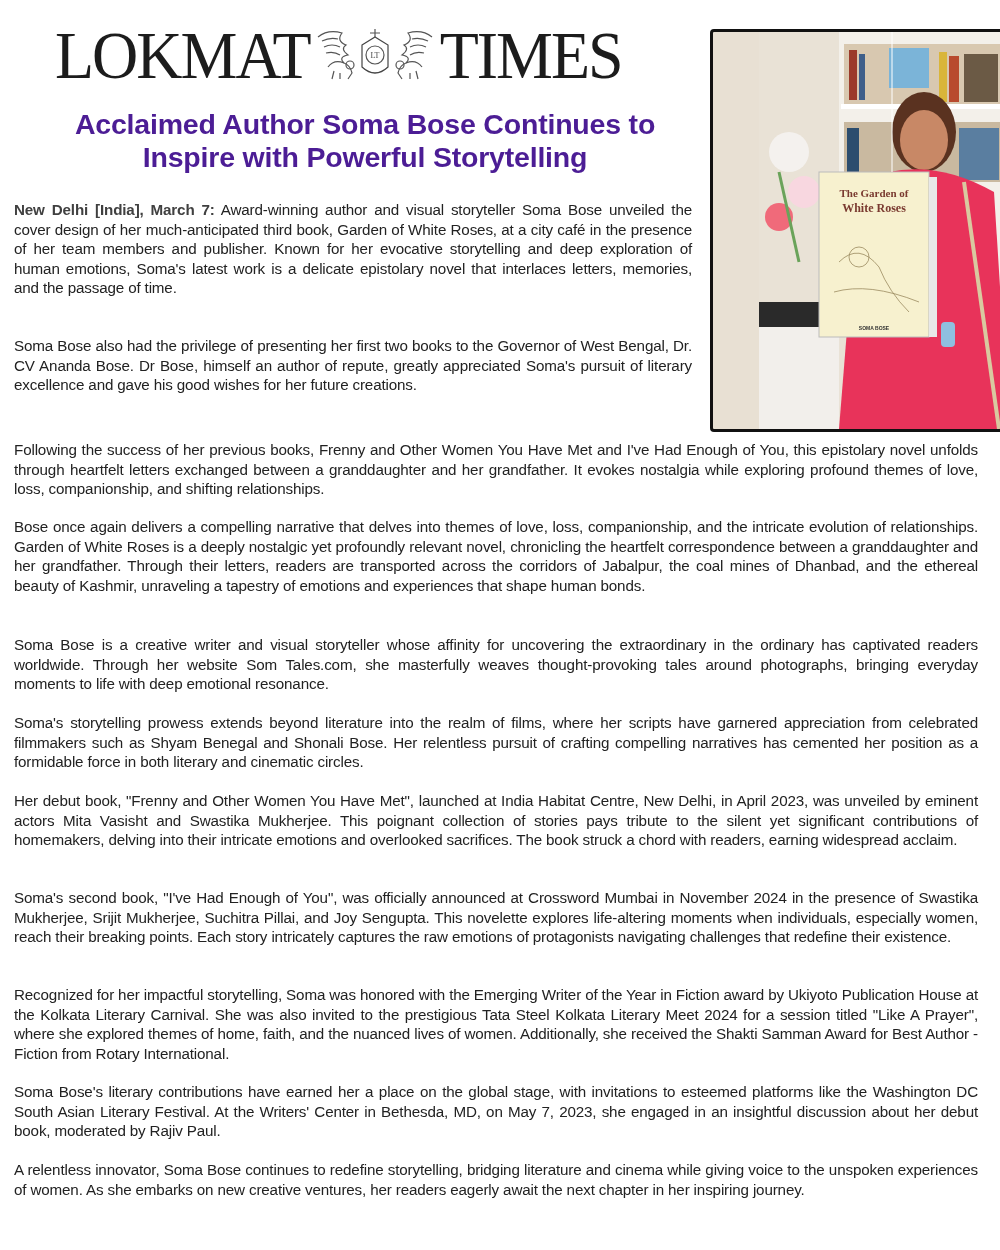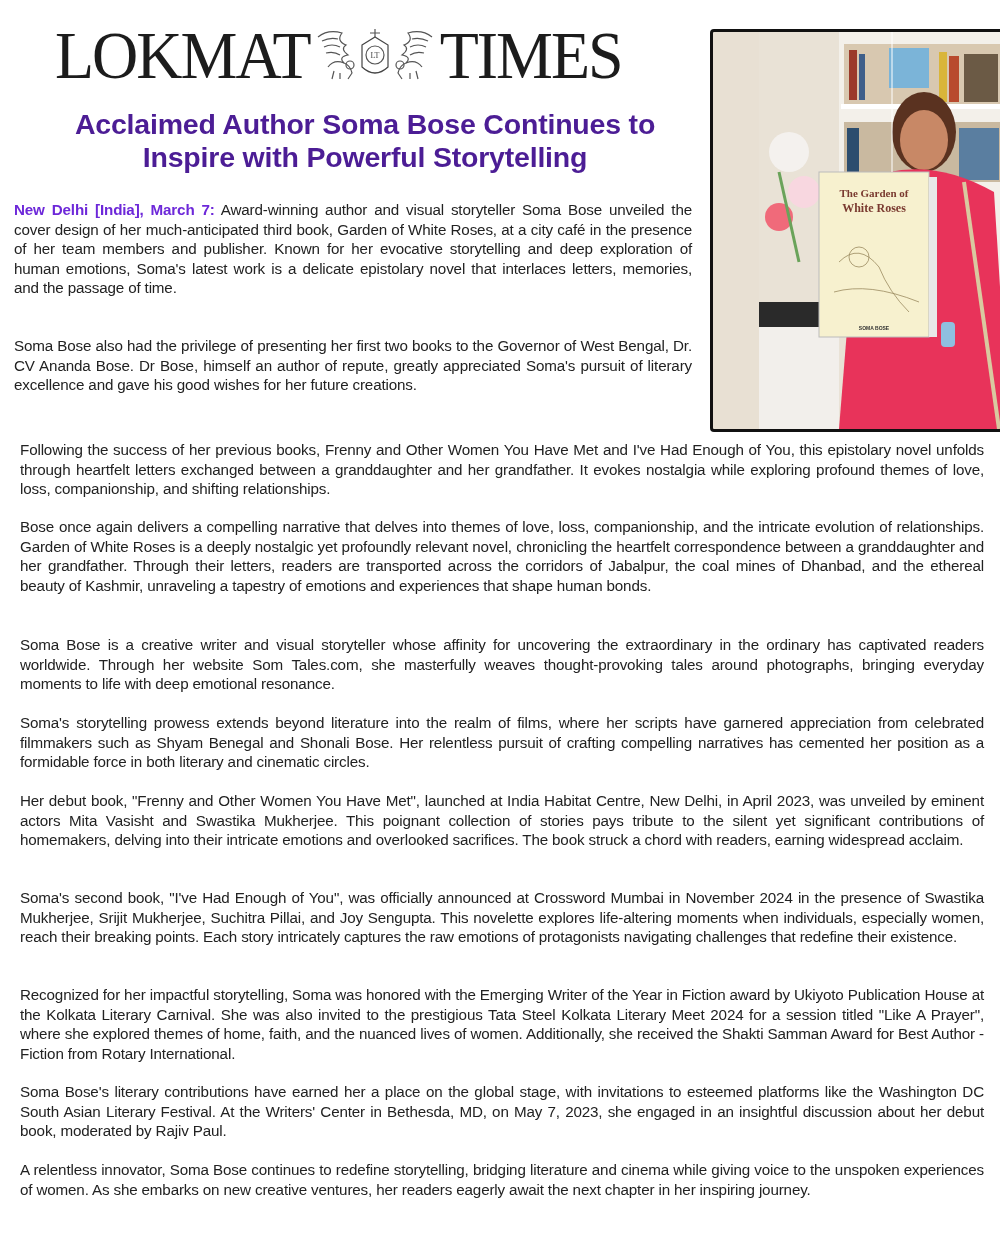--- a/index.html
+++ b/index.html
@@ -15,22 +15,22 @@
   .headline { position: absolute; left: 40px; top: 108px; width: 650px; text-align: center;
               font-family: "Liberation Sans", sans-serif; font-weight: bold; color: #4c1d95;
               font-size: 28.5px; line-height: 33px; margin: 0; letter-spacing: -0.2px; }
 
   .photo { position: absolute; left: 710px; top: 29px; width: 266px; height: 397px;
            border: 3px solid #111; border-radius: 4px; overflow: hidden; background: #e8e0d3; padding-left: 46px; }
 
   .para { position: absolute; font-size: 15.2px; line-height: 19.5px; color: #222;
           text-align: justify; margin: 0; letter-spacing: -0.15px; }
   .narrow { left: 14px; width: 678px; }
-  .wide { left: 20px; width: 964px; }
-  .para b { color: #6d28d9; }
+  .wide { left: 14px; width: 964px; }
+  .para b { color: #404040; }
 </style>
 </head>
 <body>
 
 <div class="masthead">
   <span class="word">LOKMAT</span>
   <svg class="crest" viewBox="0 0 130 58">
     <g fill="none" stroke="#555" stroke-width="1.2">
       <path d="M8 10 Q18 2 32 6 Q26 14 36 18 Q30 22 38 28 Q28 30 34 36"></path>
       <path d="M12 14 Q20 10 28 12 M14 20 Q22 16 30 20 M16 26 Q24 24 30 28"></path>

